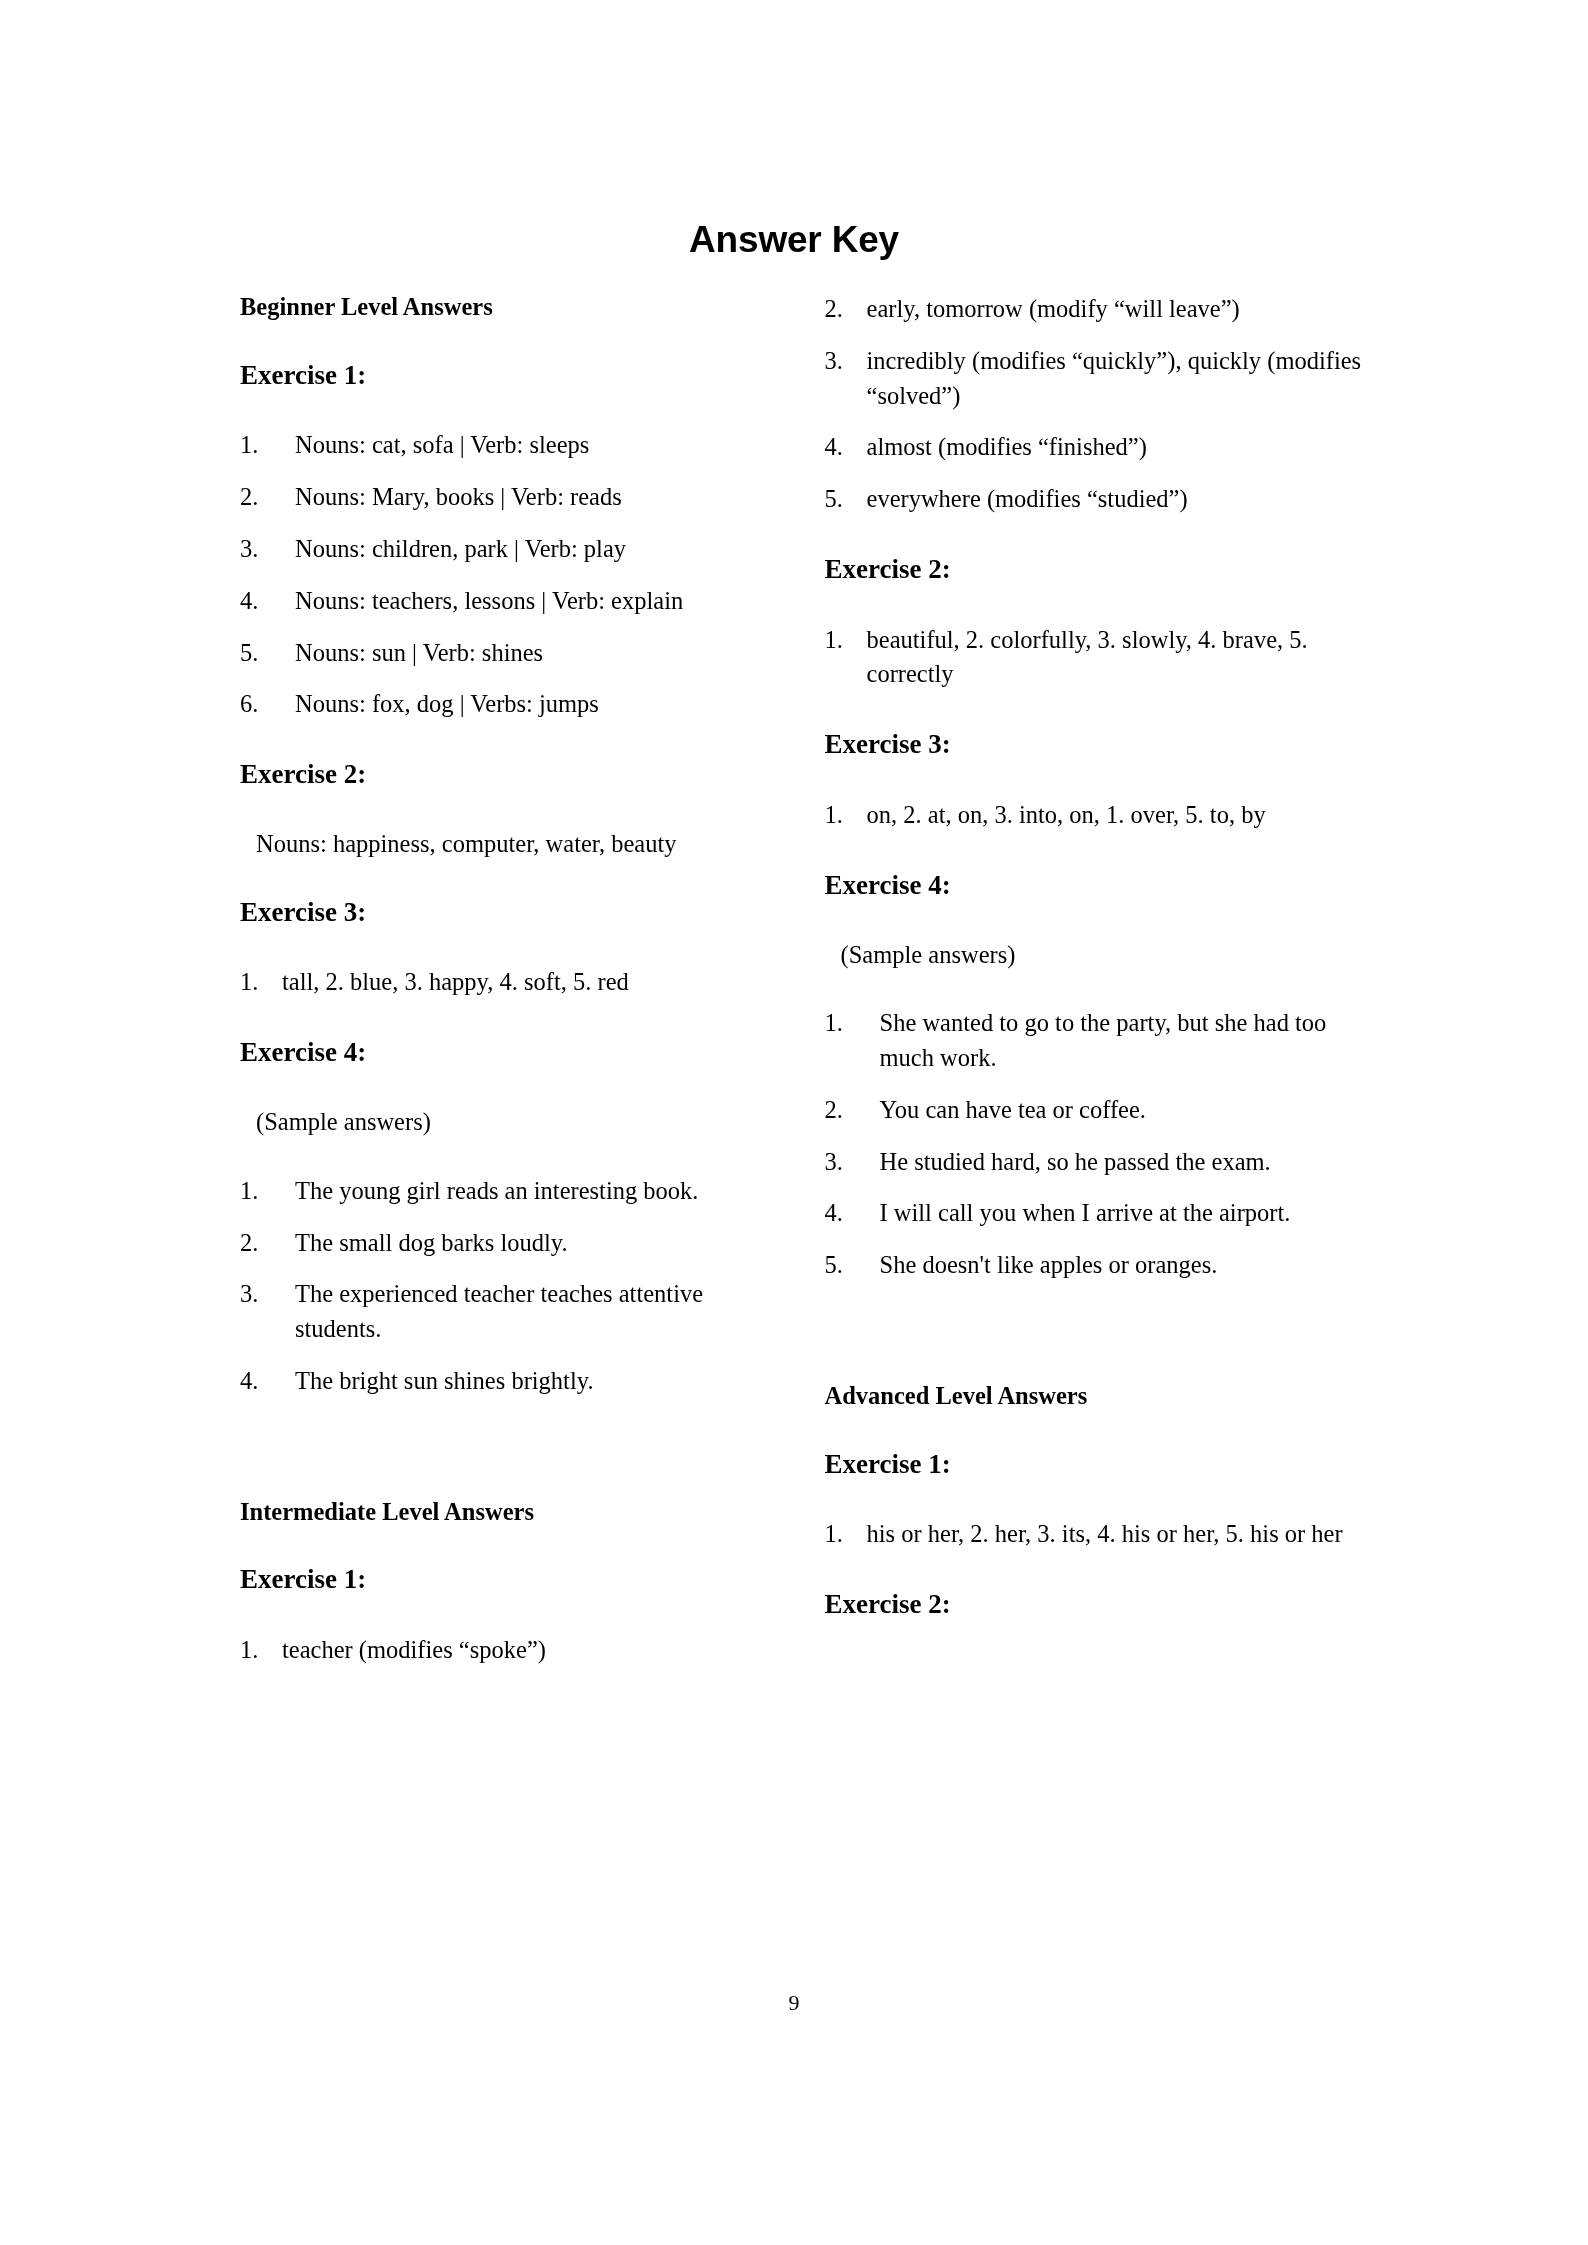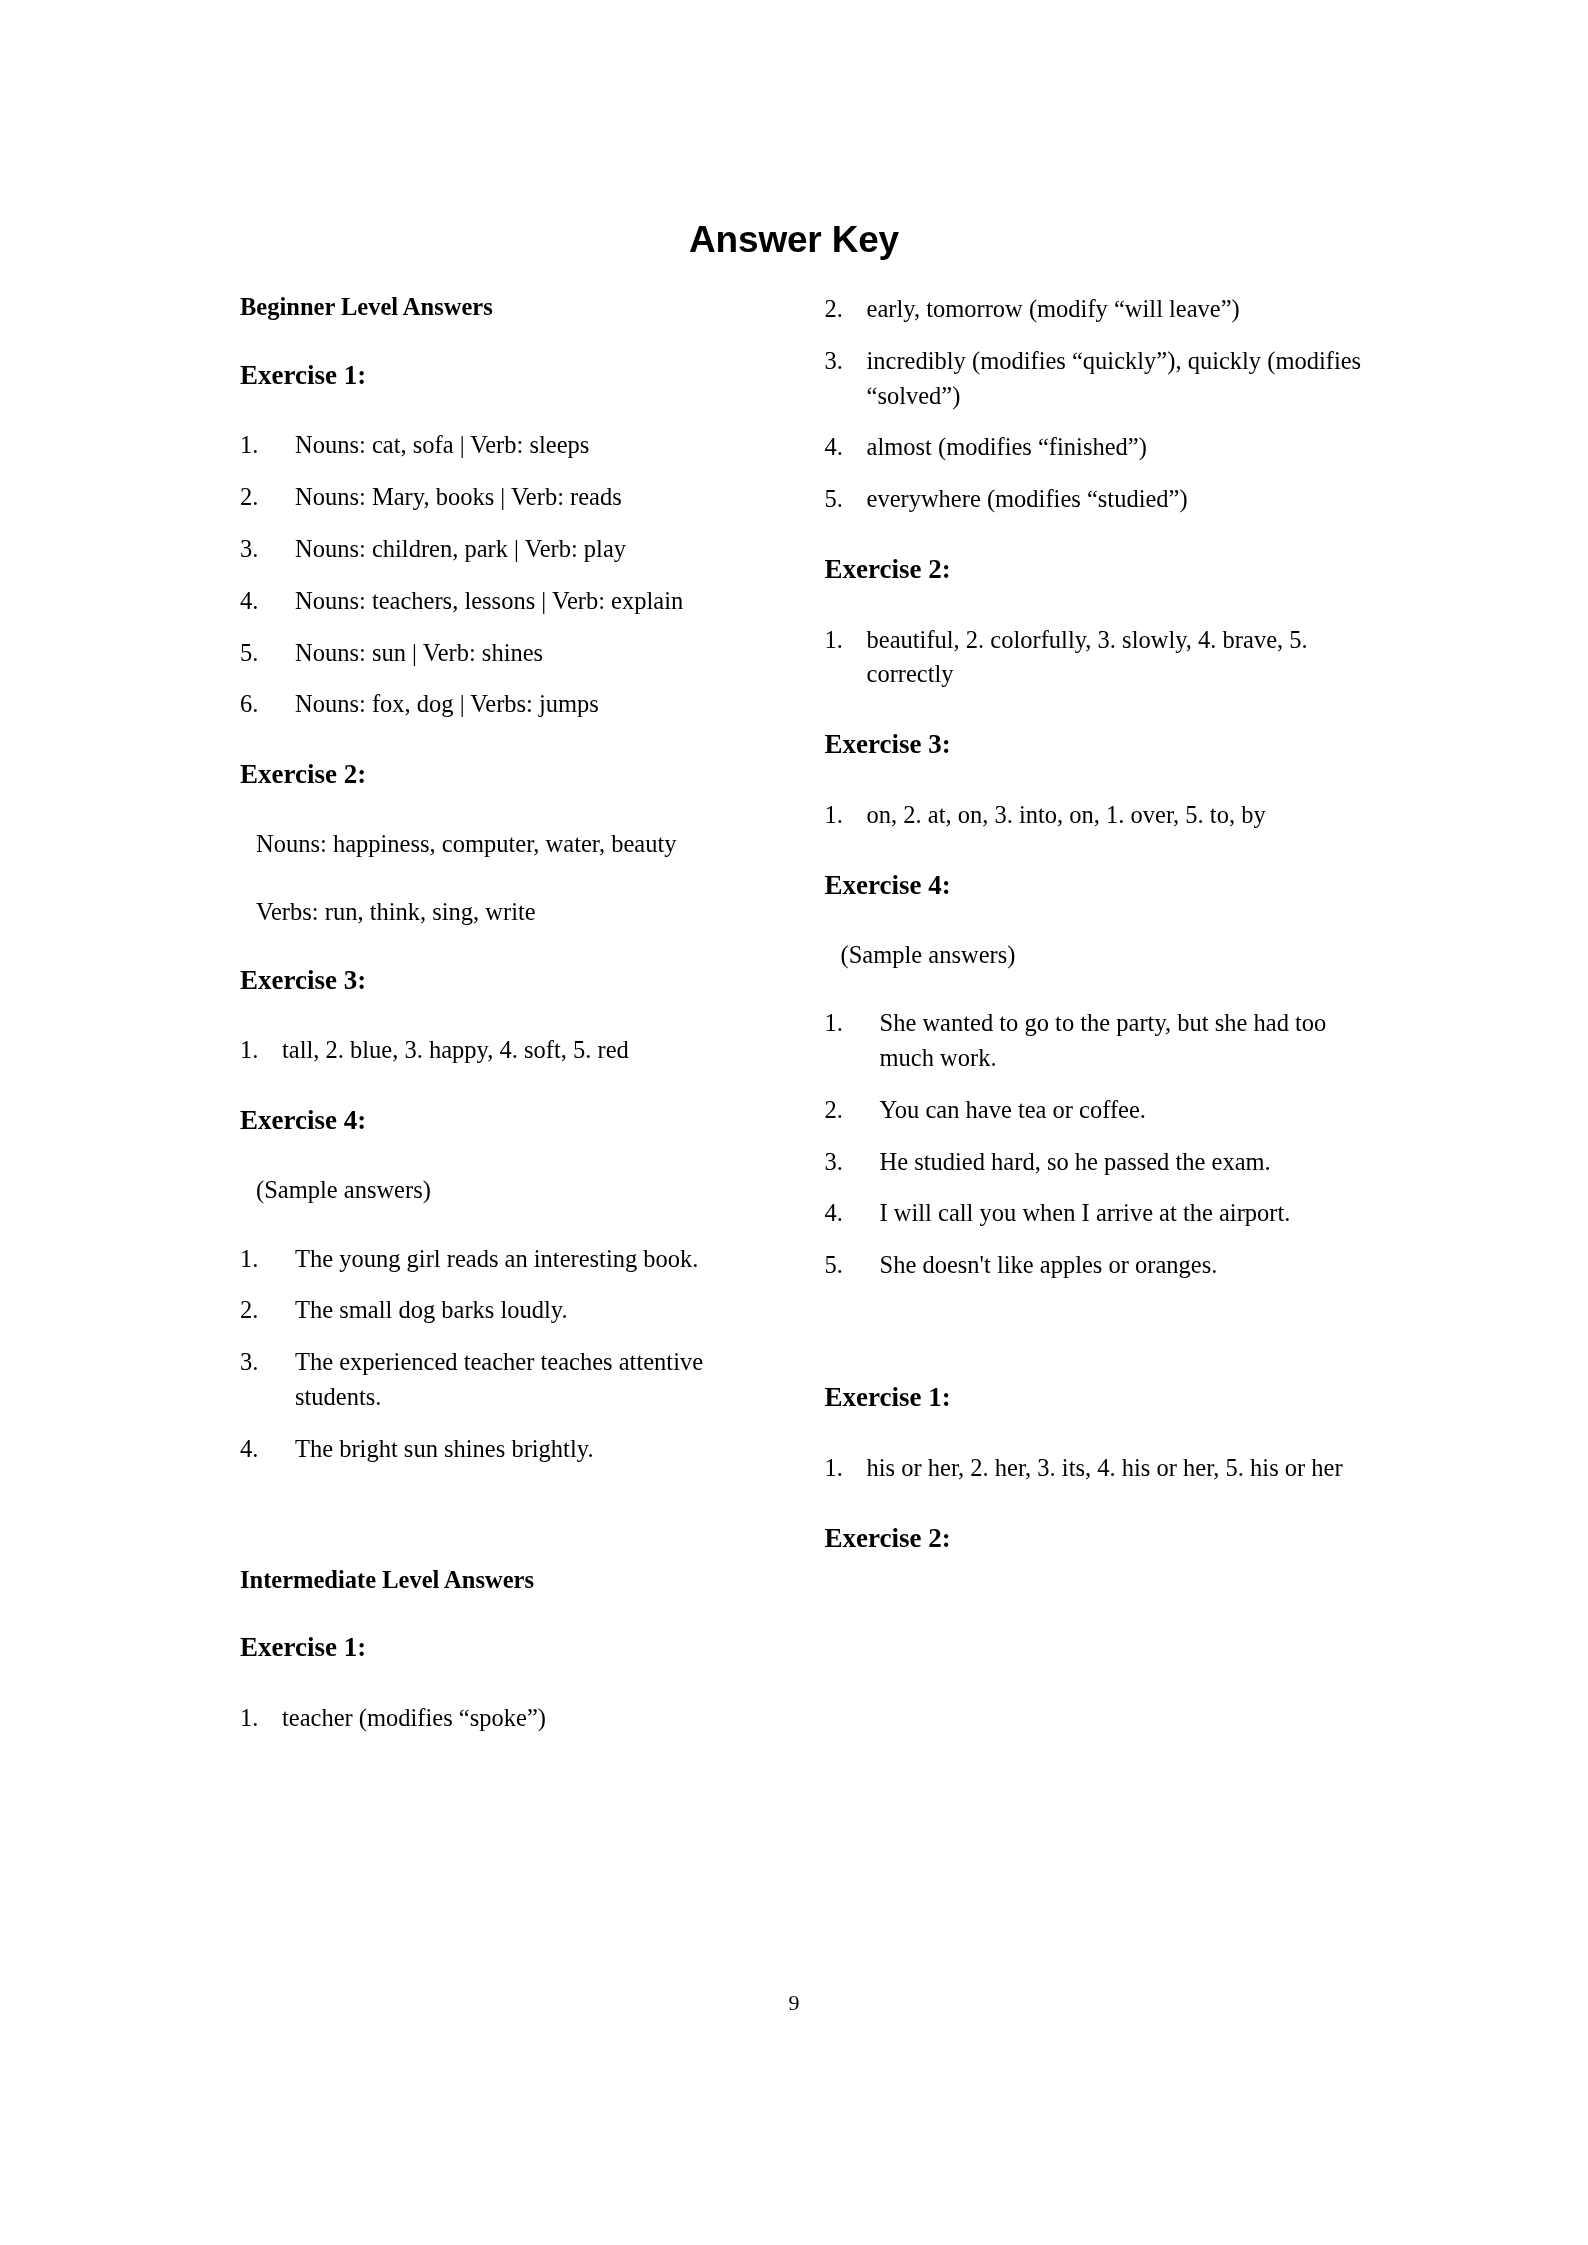--- a/index.html
+++ b/index.html
@@ -153,21 +153,20 @@
           <span>Nouns: sun | Verb: shines</span>
         </li>
         <li>
           <span class="num">6.</span>
           <span>Nouns: fox, dog | Verbs: jumps</span>
         </li>
       </ul>
 
       <div class="h-ex">Exercise 2:</div>
       <div class="para">Nouns: happiness, computer, water, beauty</div>
-      <div class="para">Verbs: run, think, sing, write</div>
 
       <div class="h-ex">Exercise 3:</div>
       <ul class="olist tight">
         <li>
           <span class="num">1.</span>
           <span>tall, 2. blue, 3. happy, 4. soft, 5. red</span>
         </li>
       </ul>
 
       <div class="h-ex">Exercise 4:</div>
@@ -265,20 +264,21 @@
           <span>I will call you when I arrive at the airport.</span>
         </li>
         <li>
           <span class="num">5.</span>
           <span>She doesn't like apples or oranges.</span>
         </li>
       </ul>
 
       <div class="gap-lg"></div>
 
+      <div class="h-sec">Advanced Level Answers</div>
 
       <div class="h-ex">Exercise 1:</div>
       <ul class="olist tight">
         <li>
           <span class="num">1.</span>
           <span>his or her, 2. her, 3. its, 4. his or her, 5. his or her</span>
         </li>
       </ul>
 
       <div class="h-ex">Exercise 2:</div>

